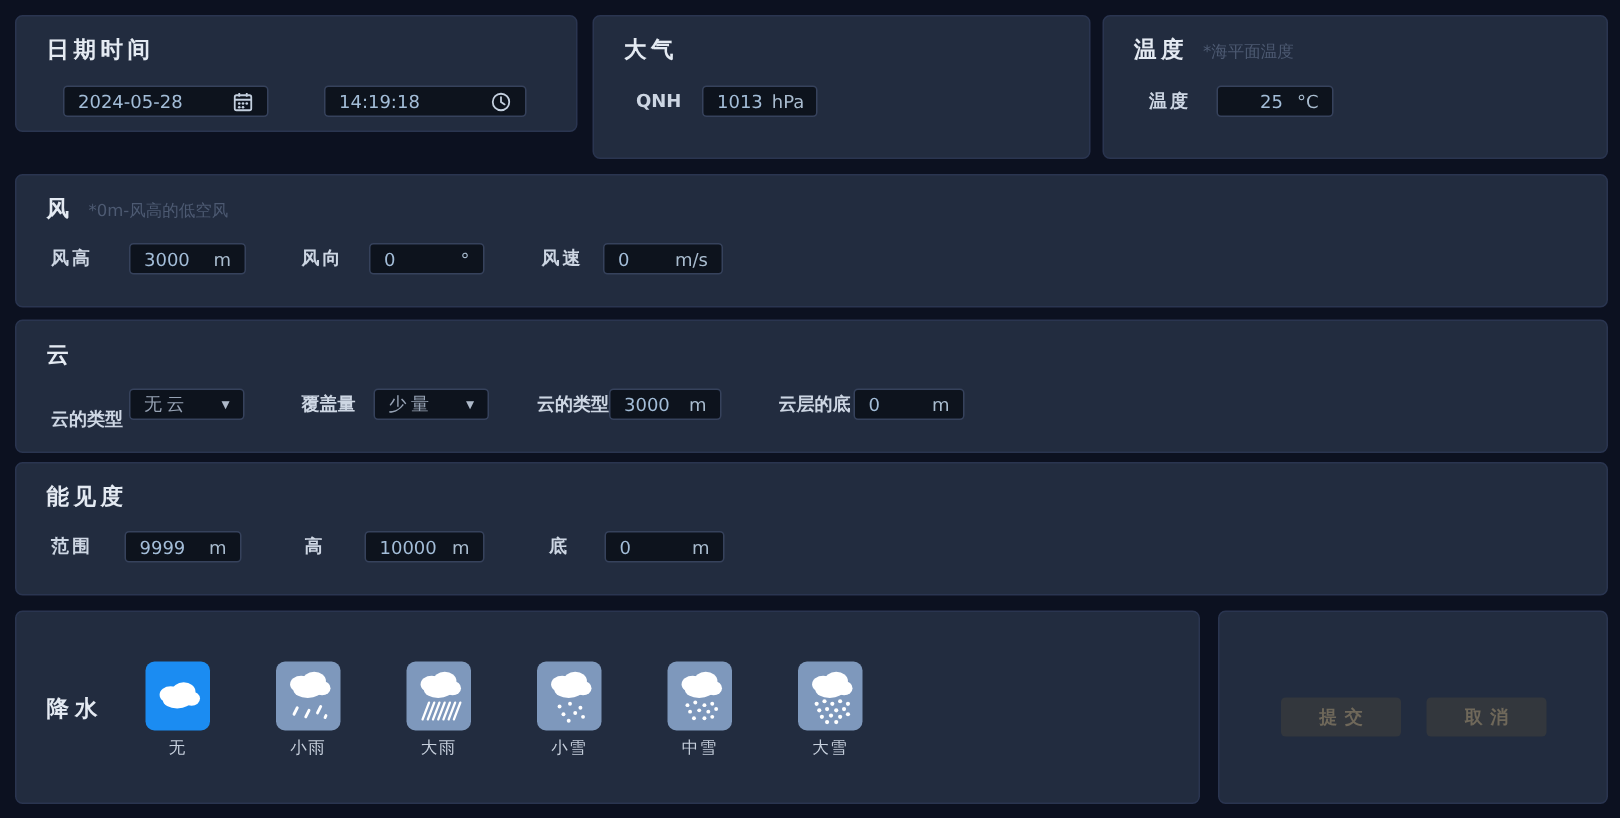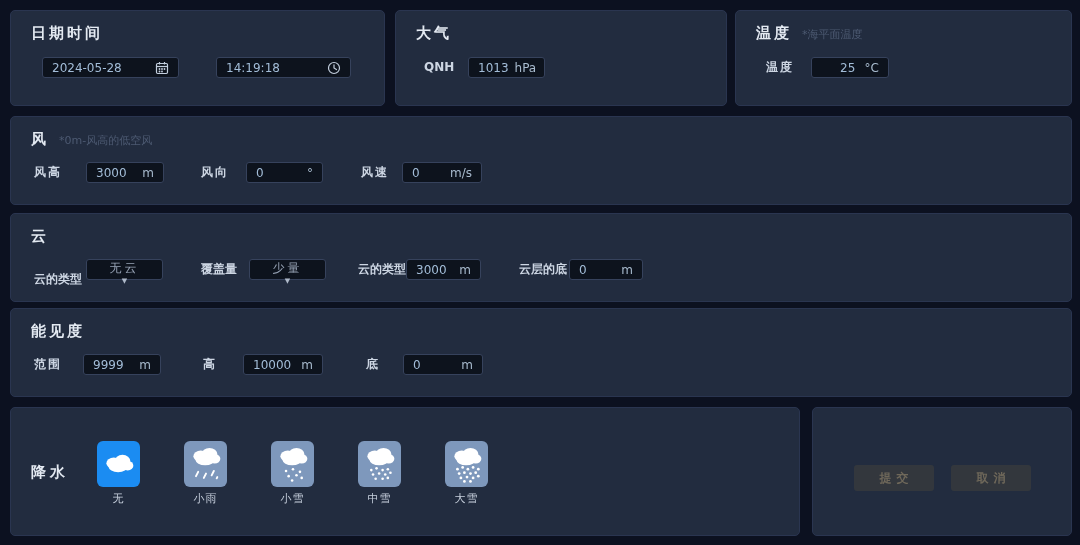--- a/index.html
+++ b/index.html
@@ -39,21 +39,21 @@
   .flabel.tight{letter-spacing:0px;}
   .ibox{
     position:absolute;height:21px;
     background:#0d131d;border:1px solid #36425c;border-radius:3px;
     display:flex;align-items:center;justify-content:space-between;
     padding:0 9px;font-size:12px;cursor:text;
   }
   .ibox .val{color:#a3bdd8;white-space:nowrap;}
   .ibox .unit{color:#a9bccf;white-space:nowrap;margin-left:6px;}
   .ibox .ficon{display:flex;align-items:center;}
-  .dd{cursor:pointer;flex-direction:column;}
+  .dd{cursor:pointer;}
   .dd .val{color:#97a3b5;letter-spacing:3px;}
   .dd .caret{font-size:7px;color:#aeb9c9;}
   .tiles{
     position:absolute;left:86px;top:33px;
     display:flex;gap:44px;
   }
   .tile-wrap{width:43px;display:flex;flex-direction:column;align-items:center;cursor:pointer;}
   .tile{
     width:43px;height:46px;border-radius:6px;
     background:var(--tile);
@@ -69,21 +69,21 @@
     background:#33373d;border:none;border-radius:3px;
     color:#6f685a;font-size:12px;font-weight:bold;letter-spacing:5px;
     font-family:inherit;cursor:pointer;text-indent:5px;
   }
 </style>
 </head>
 <body>
 
 <div class="stage">
 
-  <div class="panel" style="left:10px;top:10px;width:375px;height:96px;">
+  <div class="panel" style="left:10px;top:10px;width:375px;height:78px;">
     <div class="ptitle">日期时间</div>
     <div class="ibox" style="left:31px;top:46px;width:137px;">
       <span class="val">2024-05-28</span>
       <span class="ficon">
         <svg width="14" height="14" viewBox="0 0 14 14">
           <g stroke="#c3cfde" stroke-width="1.2" fill="none">
             <rect x="1.5" y="2.5" width="11" height="10" rx="1.2"></rect>
             <line x1="1.5" y1="5.5" x2="12.5" y2="5.5"></line>
             <line x1="4.5" y1="1" x2="4.5" y2="3.5"></line>
             <line x1="9.5" y1="1" x2="9.5" y2="3.5"></line>
@@ -221,20 +221,42 @@
               <line x1="23" y1="34" x2="20.5" y2="39"></line>
               <line x1="32" y1="31" x2="29.5" y2="36"></line>
               <line x1="36" y1="38" x2="35.3" y2="39.5"></line>
             </g>
           </svg>
         </div>
         <div class="tile-label">小雨</div>
       </div>
 
 
+      <div class="tile-wrap">
+        <div class="tile">
+          <svg viewBox="0 0 46 46">
+            <g fill="#fff" transform="translate(0,-2)">
+              <ellipse cx="17" cy="16" rx="8.5" ry="6.5"></ellipse>
+                <ellipse cx="27" cy="13.5" rx="9" ry="7"></ellipse>
+              <ellipse cx="33" cy="19" rx="6.5" ry="5.5"></ellipse>
+                <ellipse cx="22" cy="20" rx="11" ry="6.5"></ellipse>
+            </g>
+            <g stroke="#fff" stroke-width="1.7" stroke-linecap="round">
+              <line x1="15" y1="28" x2="10" y2="41"></line>
+              <line x1="19" y1="28" x2="14" y2="41"></line>
+              <line x1="23" y1="28" x2="18" y2="41"></line>
+              <line x1="27" y1="28" x2="22" y2="41"></line>
+              <line x1="31" y1="28" x2="26" y2="41"></line>
+              <line x1="35" y1="28" x2="30" y2="41"></line>
+              <line x1="39" y1="28" x2="34" y2="41"></line>
+            </g>
+          </svg>
+        </div>
+        <div class="tile-label">大雨</div>
+      </div>
 
       <div class="tile-wrap">
         <div class="tile">
           <svg viewBox="0 0 46 46">
             <g fill="#fff" transform="translate(0,-2)">
               <ellipse cx="17" cy="16" rx="8.5" ry="6.5"></ellipse>
                 <ellipse cx="27" cy="13.5" rx="9" ry="7"></ellipse>
               <ellipse cx="33" cy="19" rx="6.5" ry="5.5"></ellipse>
                 <ellipse cx="22" cy="20" rx="11" ry="6.5"></ellipse>
             </g>

